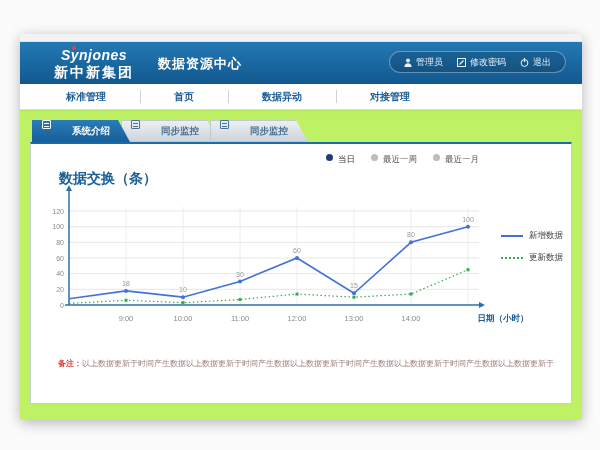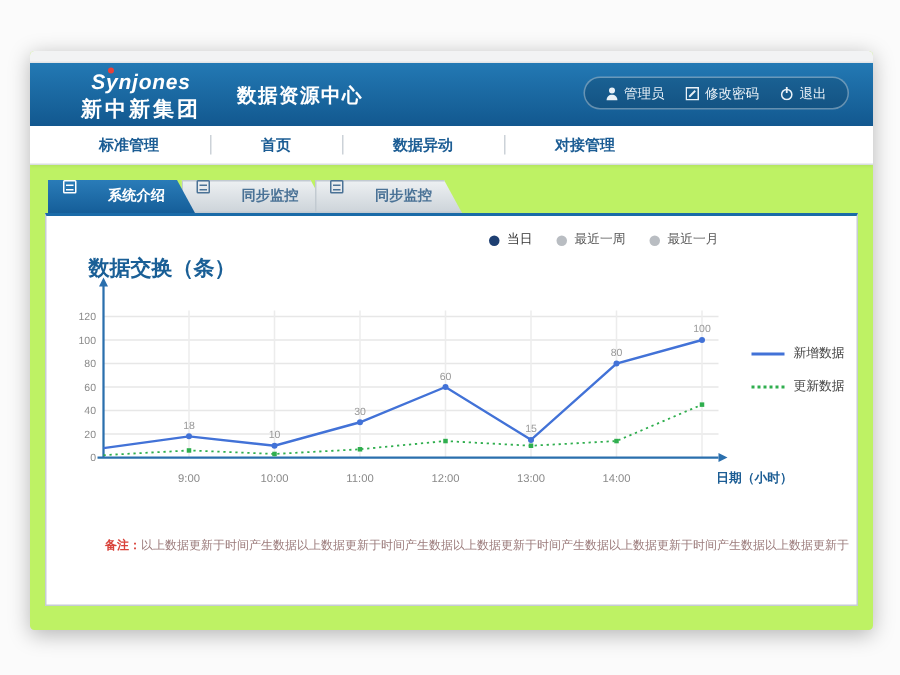--- a/index.html
+++ b/index.html
@@ -51,40 +51,40 @@
     margin-left:-9px; z-index:2; box-shadow:inset 0 0 0 1px #c2cad1; }
   .tab .tab-ico { width:9px; height:9px; border:1px solid currentColor; border-radius:1px;
     position:relative; flex:0 0 auto; }
   .tab .tab-ico::before { content:""; position:absolute; left:1px; right:1px; top:2px;
     height:1px; background:currentColor; box-shadow:0 3px 0 currentColor; }
 
   
   .panel { position:relative; height:262px; background:#fff;
     border:1px solid #c6ccd4; border-top:2px solid #1a6ba8; }
   .radio-row { position:absolute; top:10px; right:92px; display:flex; gap:16px; }
-  .radio-item { display:flex; align-items:center; gap:5px; font-size:8.5px; color:#555;
+  .radio-item { display:flex; align-items:flex-start; gap:5px; font-size:8.5px; color:#555;
     cursor:pointer; }
   .radio-dot { width:7px; height:7px; border-radius:50%; background:#b9bdc2; }
   .radio-item.selected .radio-dot { background:#1e3f72; }
   .radio-item.selected { color:#333; }
 
   .ylabel { position:absolute; left:28px; top:26px; font-size:14px; font-weight:bold;
     color:#1a5f96; }
   #chart-svg { position:absolute; left:20px; top:40px; }
 
   .side-legend { position:absolute; right:8px; top:86px; display:flex;
     flex-direction:column; gap:10px;justify-content:flex-end; }
   .legend-item { display:flex; align-items:center; gap:6px; font-size:8.5px; color:#444;
     cursor:pointer; }
   .legend-line { width:22px; height:0; border-top-width:2px; }
   .legend-line.solid { border-top-style:solid; }
   .legend-line.dotted { border-top-style:dotted; }
 
   .note { position:absolute; left:27px; top:214px; width:500px; font-size:8px;
-    color:#9b7b7b; white-space:nowrap;margin-left:12px; }
+    color:#9b7b7b; white-space:nowrap; }
   .note .note-prefix { color:#d9433b; font-weight:bold; }
 </style>
 </head>
 <body>
 
 <div class="stage">
   <div class="window">
     <div class="win-topstrip"></div>
 
     <div class="topbar">

